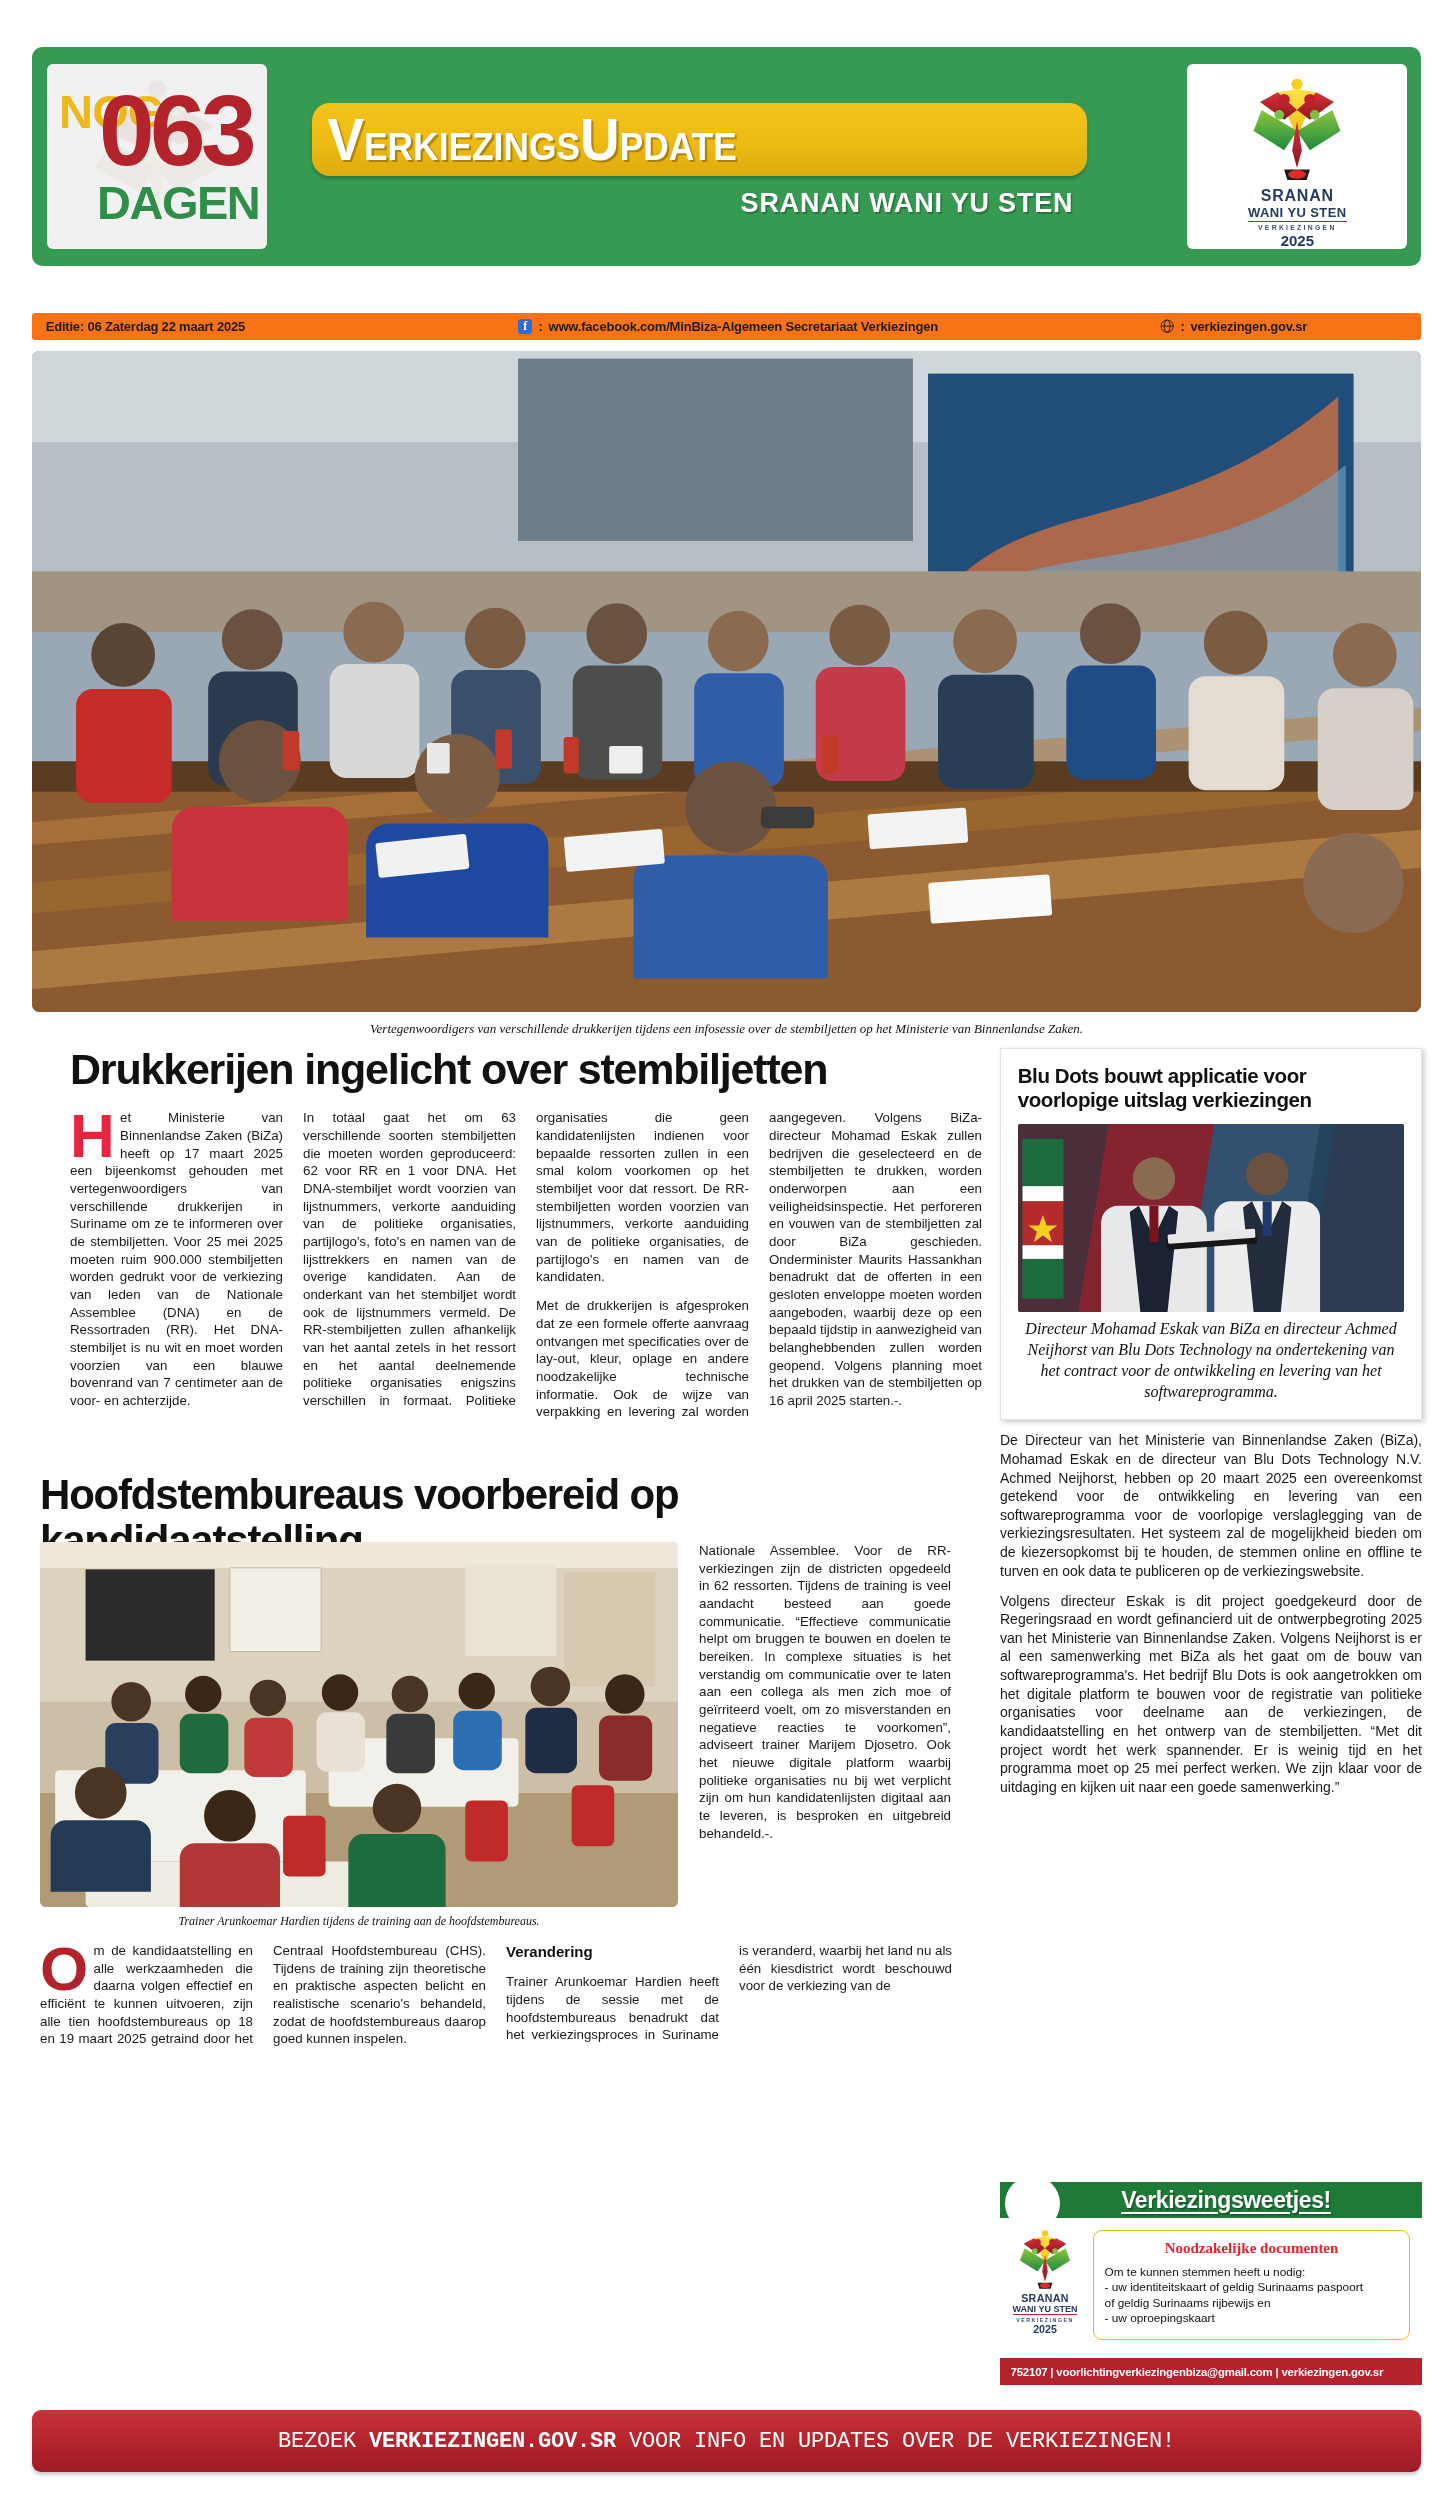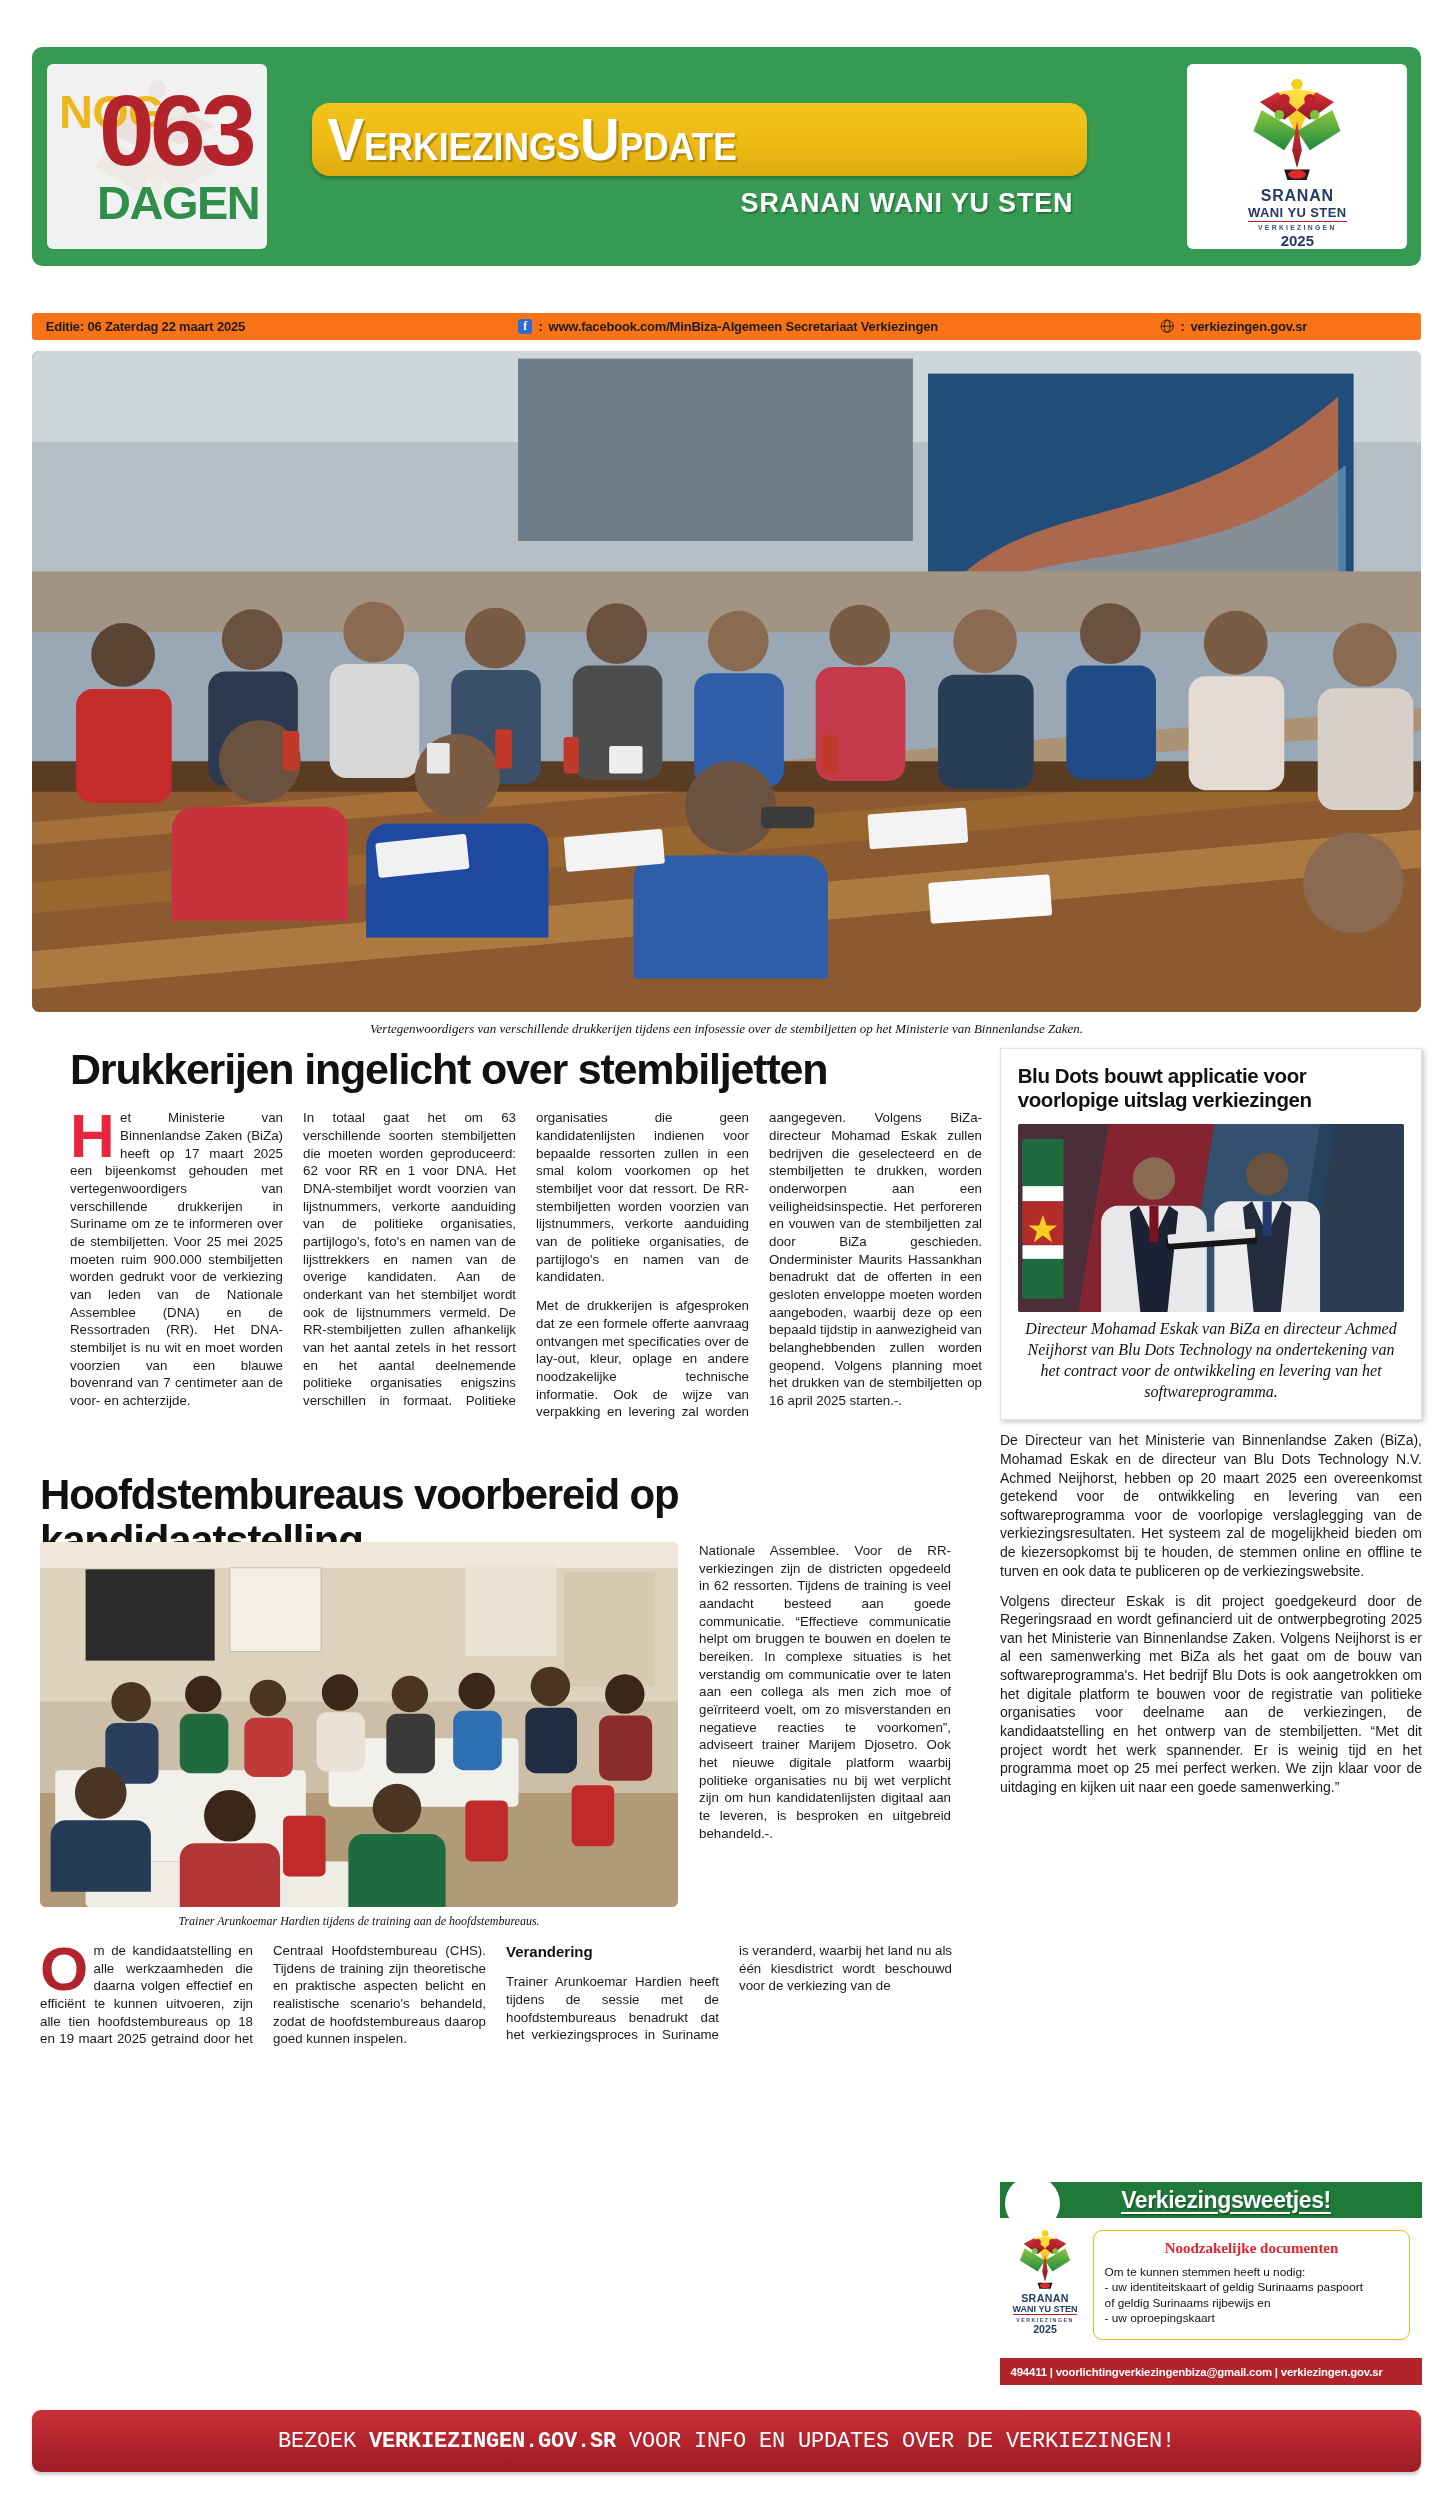--- a/index.html
+++ b/index.html
@@ -747,21 +747,21 @@
         <div class="wl-t4">2025</div>
       </div>
       <div class="weetjes-note">
         <div class="wn-title">Noodzakelijke documenten</div>
         <div class="wn-text">Om te kunnen stemmen heeft u nodig:</div>
         <div class="wn-text">- uw identiteitskaart of geldig Surinaams paspoort</div>
         <div class="wn-text">  of geldig Surinaams rijbewijs en</div>
         <div class="wn-text">- uw oproepingskaart</div>
       </div>
     </div>
-    <div class="contact-bar">494411 | voorlichtingverkiezingenbiza@gmail.com | verkiezingen.gov.sr</div>
+    <div class="contact-bar">752107 | voorlichtingverkiezingenbiza@gmail.com | verkiezingen.gov.sr</div>
   </div>
 
   <div class="footer">
     <div class="footer-txt"><span>BEZOEK </span><b>VERKIEZINGEN.GOV.SR</b><span> VOOR INFO EN UPDATES OVER DE VERKIEZINGEN!</span></div>
   </div>
 
 </div>
 
 
 </body></html>

